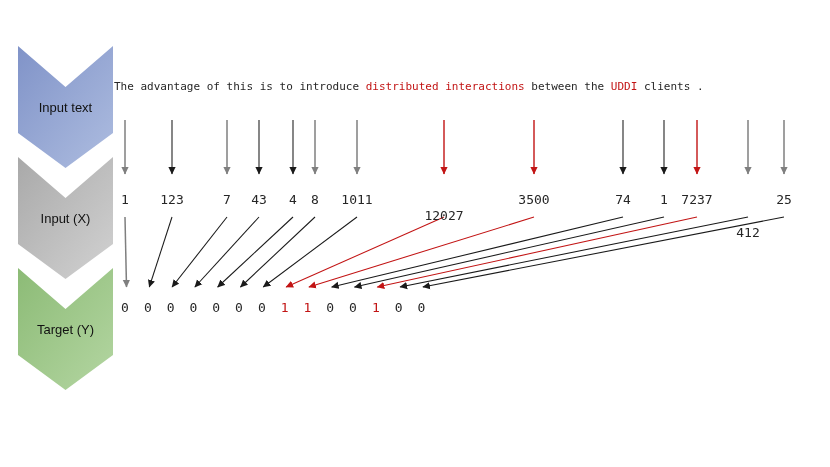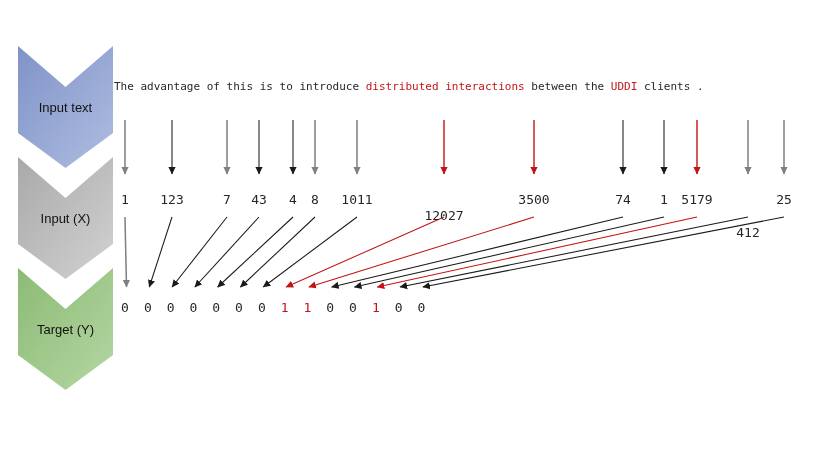--- a/index.html
+++ b/index.html
@@ -119,21 +119,21 @@
       <span class="tok" style="left: 172px; top: 192px; color: rgb(38, 38, 38);">123</span>
       <span class="tok" style="left: 227px; top: 192px; color: rgb(38, 38, 38);">7</span>
       <span class="tok" style="left: 259px; top: 192px; color: rgb(38, 38, 38);">43</span>
       <span class="tok" style="left: 293px; top: 192px; color: rgb(38, 38, 38);">4</span>
       <span class="tok" style="left: 315px; top: 192px; color: rgb(38, 38, 38);">8</span>
       <span class="tok" style="left: 357px; top: 192px; color: rgb(38, 38, 38);">1011</span>
       <span class="tok" style="left: 444px; top: 192px; color: rgb(38, 38, 38); margin-top: 16px;">12027</span>
       <span class="tok" style="left: 534px; top: 192px; color: rgb(38, 38, 38);">3500</span>
       <span class="tok" style="left: 623px; top: 192px; color: rgb(38, 38, 38);">74</span>
       <span class="tok" style="left: 664px; top: 192px; color: rgb(38, 38, 38);">1</span>
-      <span class="tok" style="left: 697px; top: 192px; color: rgb(38, 38, 38);">5179</span>
+      <span class="tok" style="left: 697px; top: 192px; color: rgb(38, 38, 38);">7237</span>
       <span class="tok" style="left: 748px; top: 192px; color: rgb(38, 38, 38); margin-top: 33px;">412</span>
       <span class="tok" style="left: 784px; top: 192px; color: rgb(38, 38, 38);">25</span>
     </div>
 
   <div class="row-layer" id="target-row">
       <span class="tok" style="left: 125px; top: 300px; color: rgb(38, 38, 38);">0</span>
       <span class="tok" style="left: 147.8px; top: 300px; color: rgb(38, 38, 38);">0</span>
       <span class="tok" style="left: 170.6px; top: 300px; color: rgb(38, 38, 38);">0</span>
       <span class="tok" style="left: 193.4px; top: 300px; color: rgb(38, 38, 38);">0</span>
       <span class="tok" style="left: 216.2px; top: 300px; color: rgb(38, 38, 38);">0</span>

